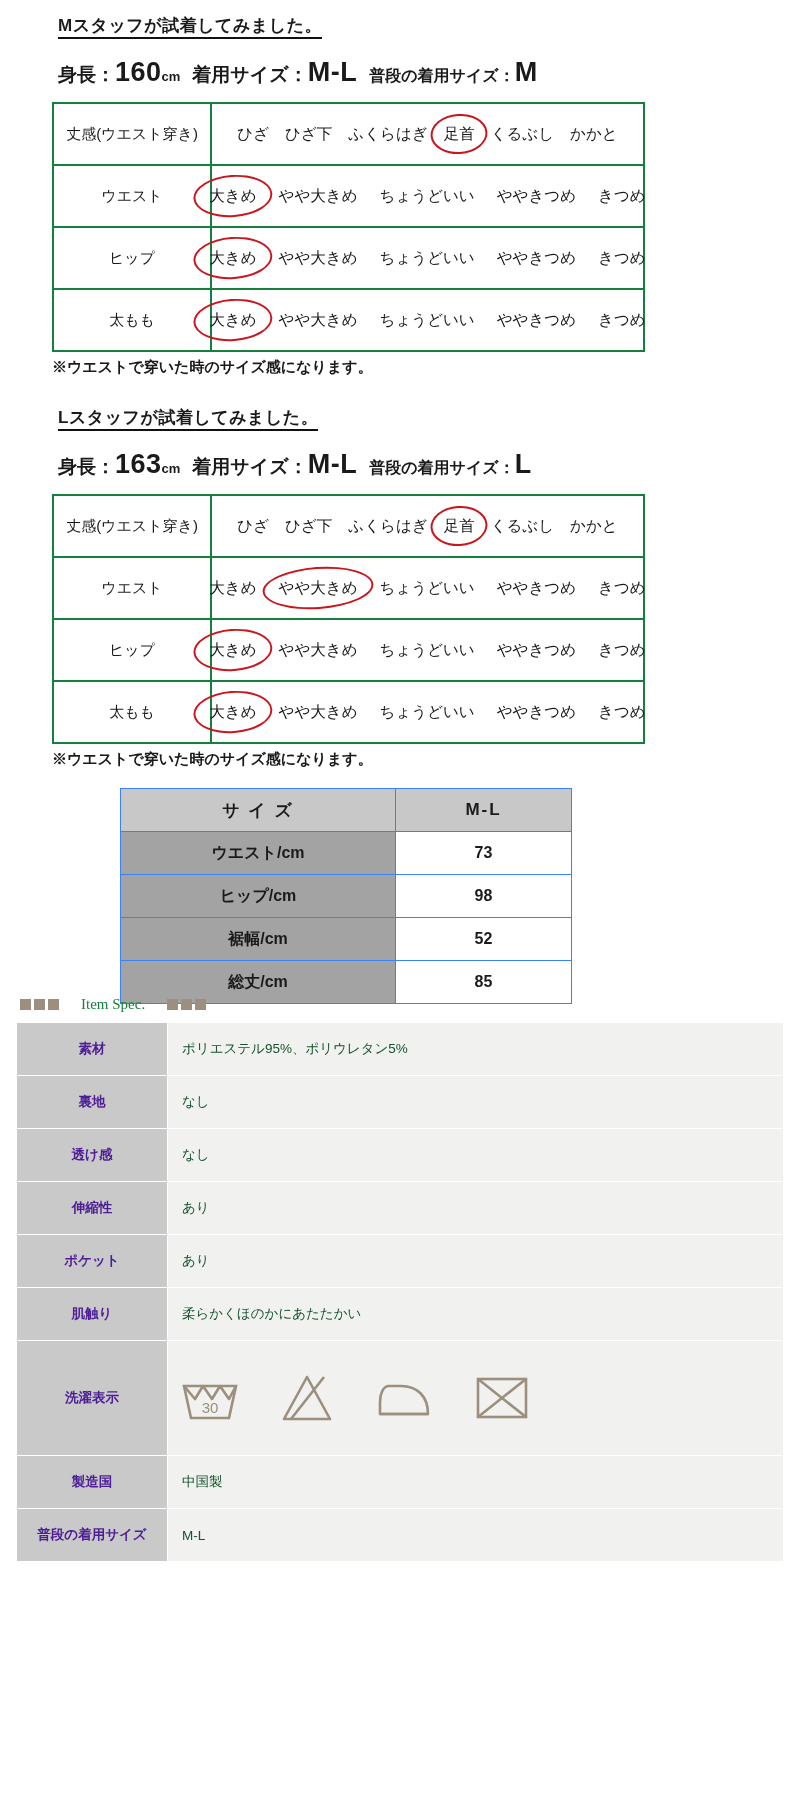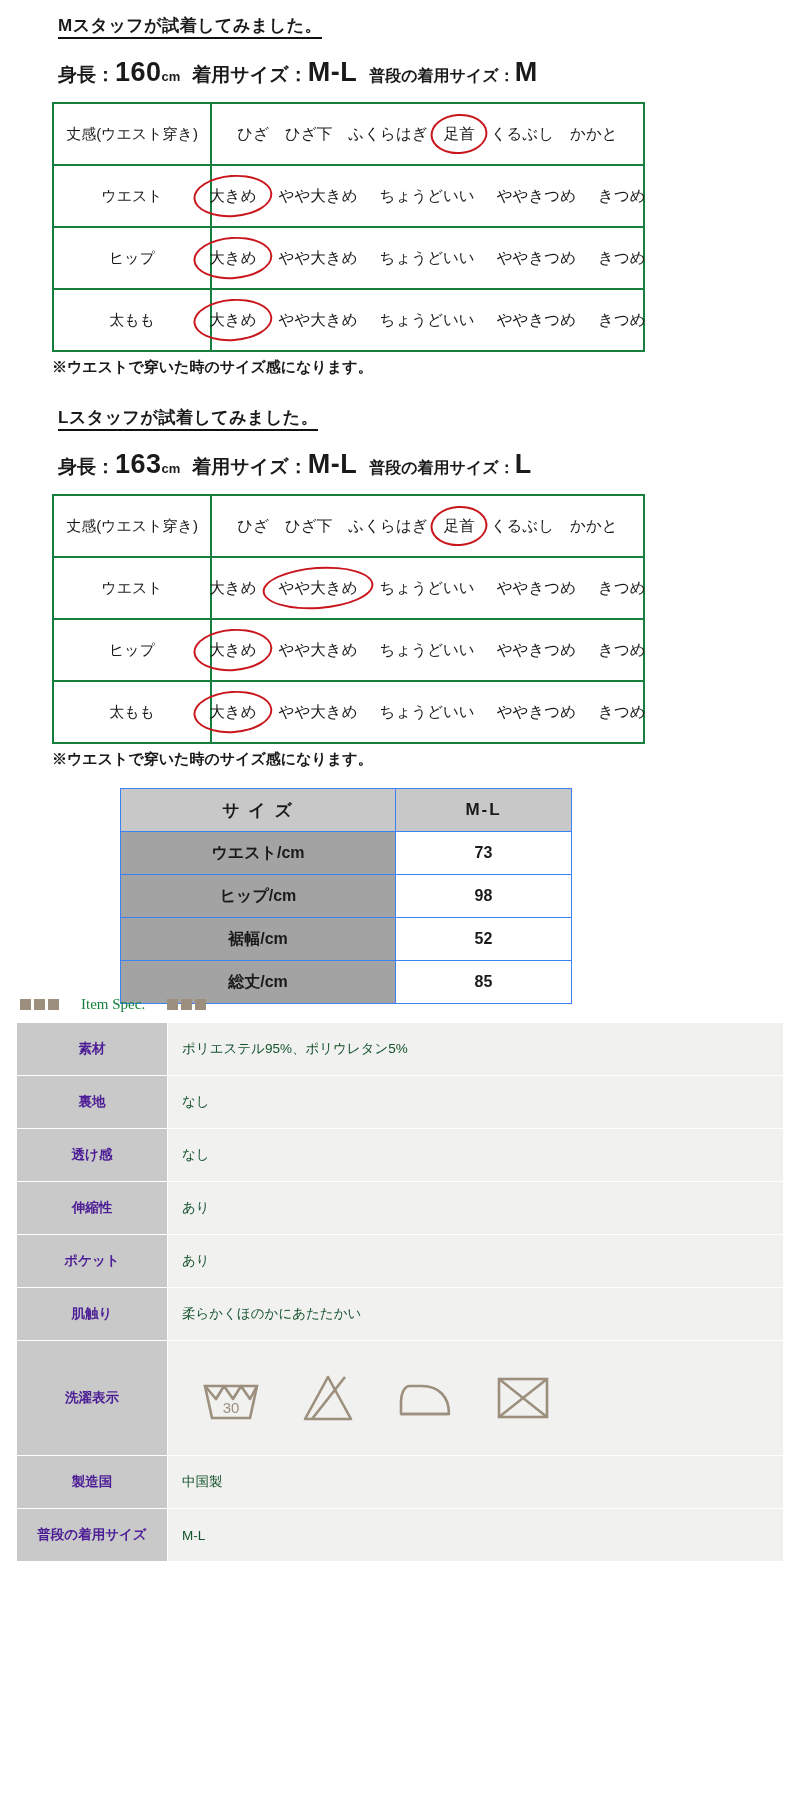--- a/index.html
+++ b/index.html
@@ -163,21 +163,21 @@
     font-weight: bold;
     color: #4c1d95;
     height: 50px;
   }
   .spec-table td.v {
     background: #f1f1ef;
     padding-left: 14px;
     color: #14532d;
   }
   .spec-table tr.wash td.k { height: 112px; }
-  .spec-table tr.wash td.v { padding-left: 32px; }
+  .spec-table tr.wash td.v { padding-left: 11px; }
 
   .wash-icons { display: flex; align-items: center; gap: 38px; }
   .wash-icons svg { display: block; }
 </style>
 </head>
 <body>
 
 <div class="page">
 
   <div class="staff-block" id="block0" style="top:14px;">

